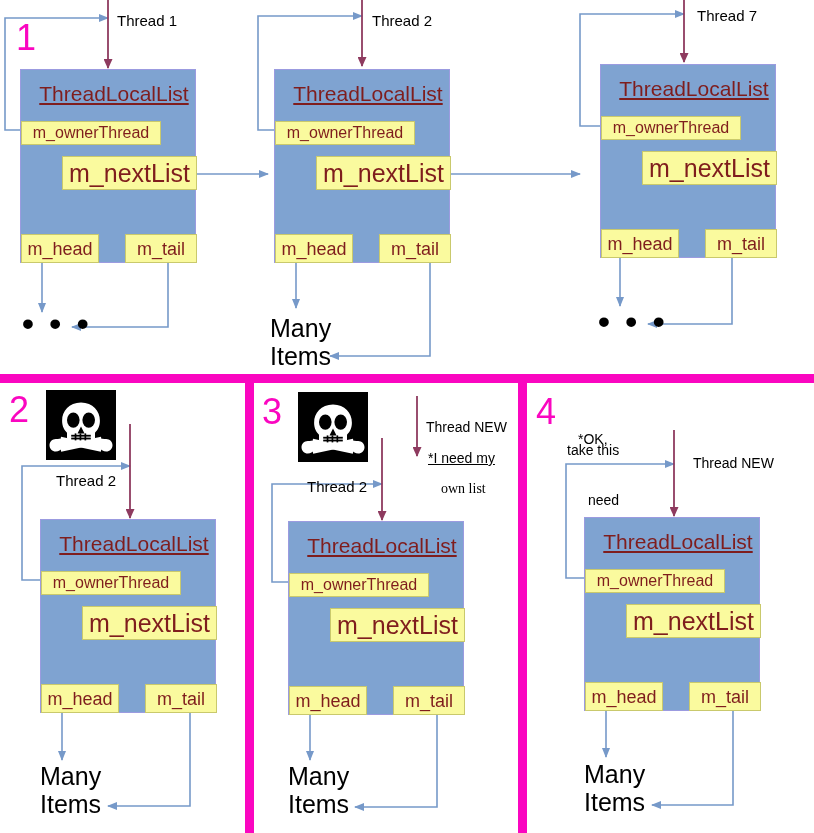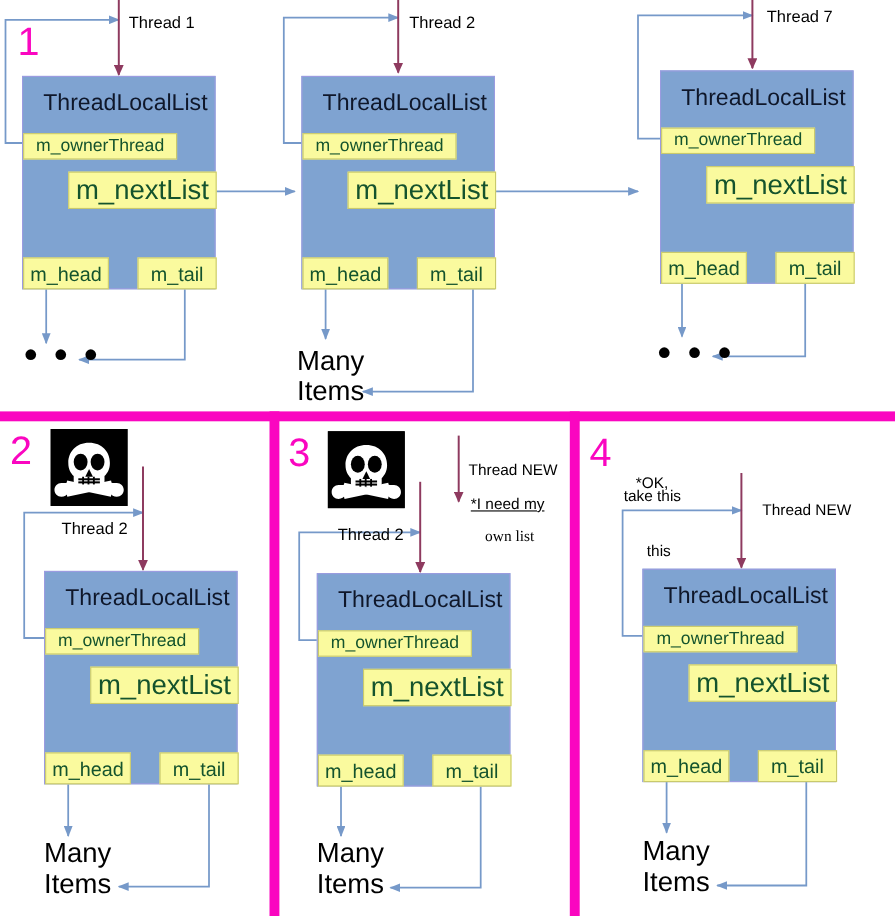--- a/index.html
+++ b/index.html
@@ -34,31 +34,32 @@
   .tll{
     position:absolute;
     background:#7FA3D1;
     border:1px solid #9B9BE0;
     box-sizing:border-box;
   }
   .tll-title{
     position:absolute;
     left:12px; right:0;
     text-align:center;
-    color:#0f172a;
+    color:#7f1d1d;
     font-size:21px;
     line-height:24px;
     white-space:nowrap;
+    text-decoration:underline;
   }
   .fld{
     position:absolute;
     background:#FAFA9E;
     border:1px solid #C9C96C;
     box-sizing:border-box;
-    color:#14532d;
+    color:#7f1d1d;
     white-space:nowrap;
     line-height:1;
     display:flex;
     align-items:center;
     justify-content:center;
   }
   .fld.owner{font-size:16px;}
   .fld.next{font-size:25px;}
   .fld.ht{font-size:18px;}
 
@@ -276,21 +277,21 @@
 
   <div class="cap many" style="left:288px;top:762px;">
     <span>Many</span><br>
     <span>Items</span>
   </div>
 
   <div class="pnum" style="left:536px;top:394px;">4</div>
 
   <div class="cap note" style="left:578px;top:432px;">*OK,</div>
   <div class="cap note" style="left:567px;top:443px;">take this</div>
-  <div class="cap note" style="left:588px;top:493px;">this</div>
+  <div class="cap note" style="left:588px;top:493px;">need</div>
   <div class="cap note" style="left:693px;top:456px;">Thread NEW</div>
 
   <div class="tll" style="left:584px;top:517px;width:176px;height:194px;">
     <div class="tll-title" style="top:12px;">ThreadLocalList</div>
     <div class="fld owner" style="left:0px;top:51px;width:140px;height:24px;">m_ownerThread</div>
     <div class="fld next" style="left:41px;top:86px;width:135px;height:34px;">m_nextList</div>
     <div class="fld ht" style="left:0px;top:164px;width:78px;height:29px;">m_head</div>
     <div class="fld ht" style="left:104px;top:164px;width:72px;height:29px;">m_tail</div>
   </div>
 

